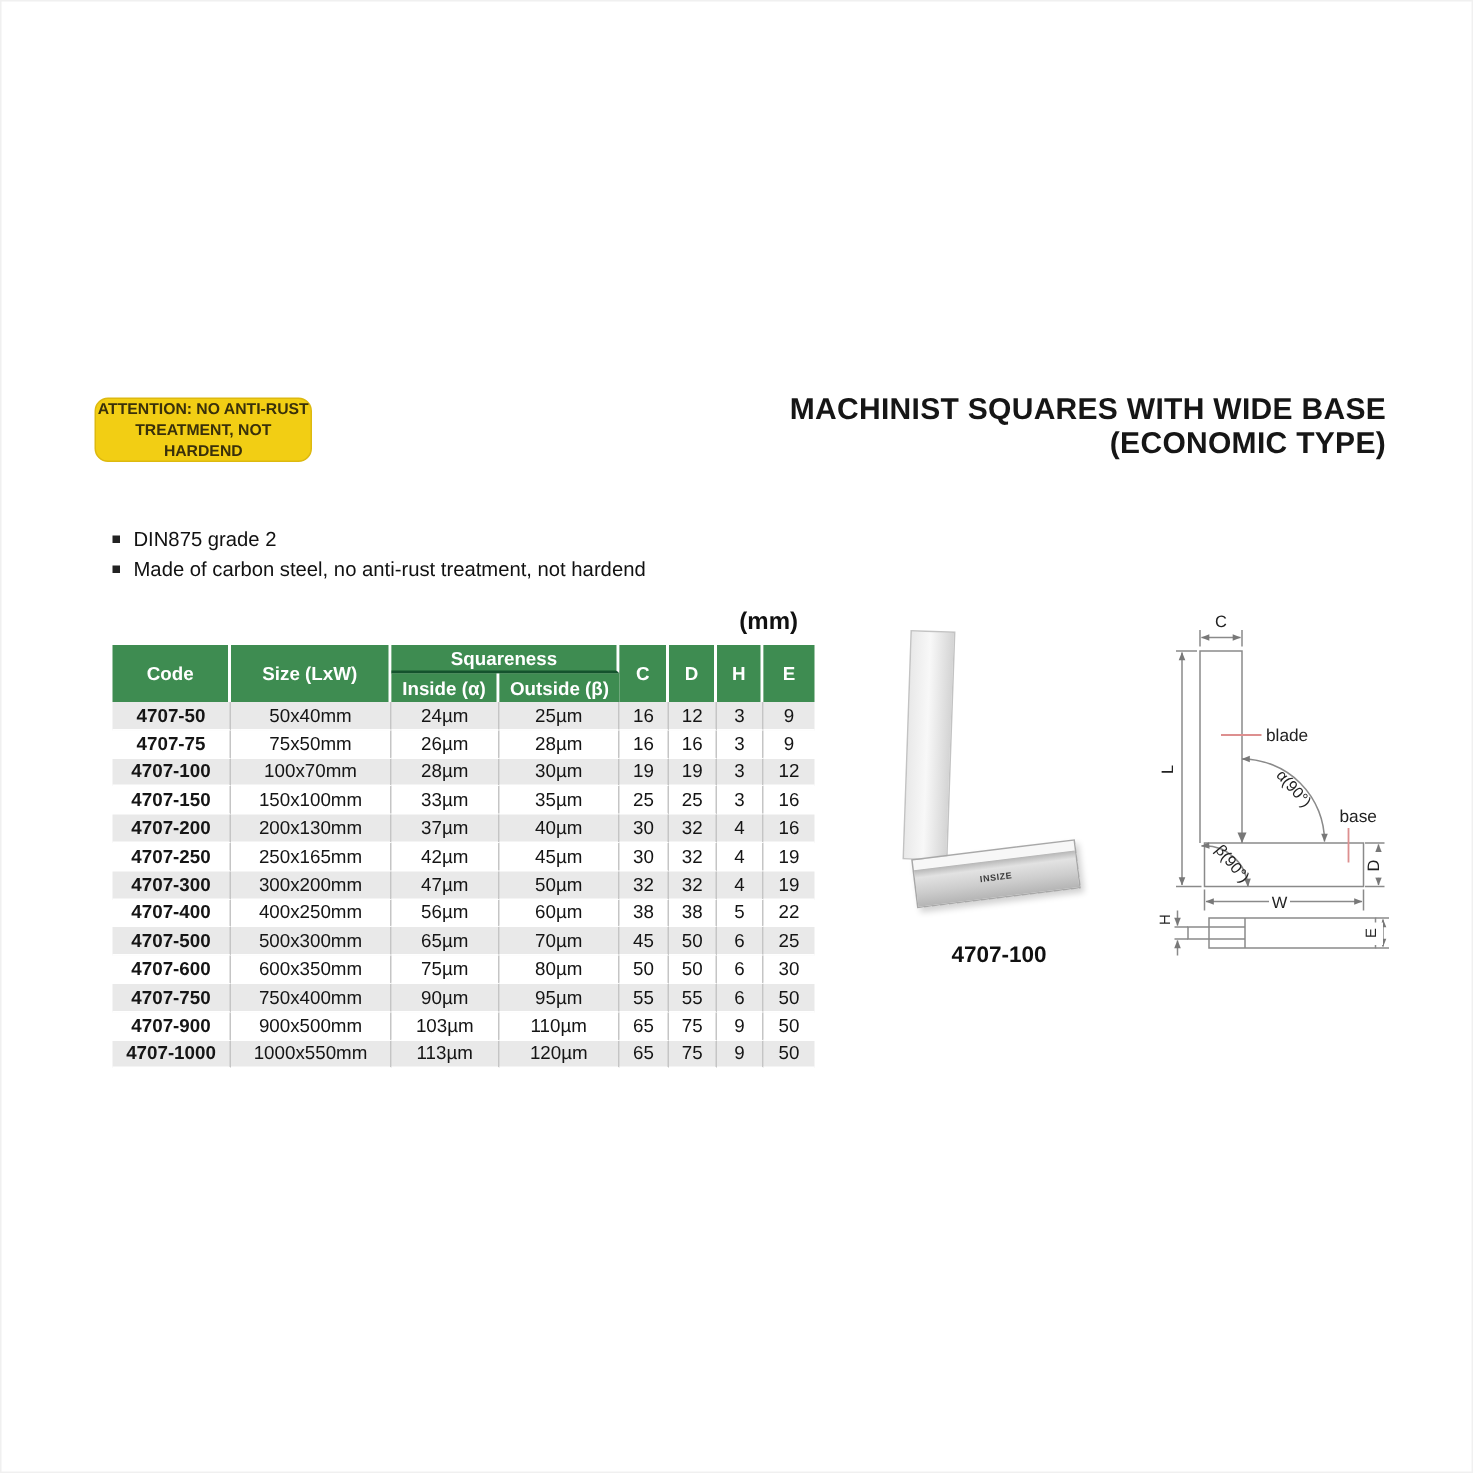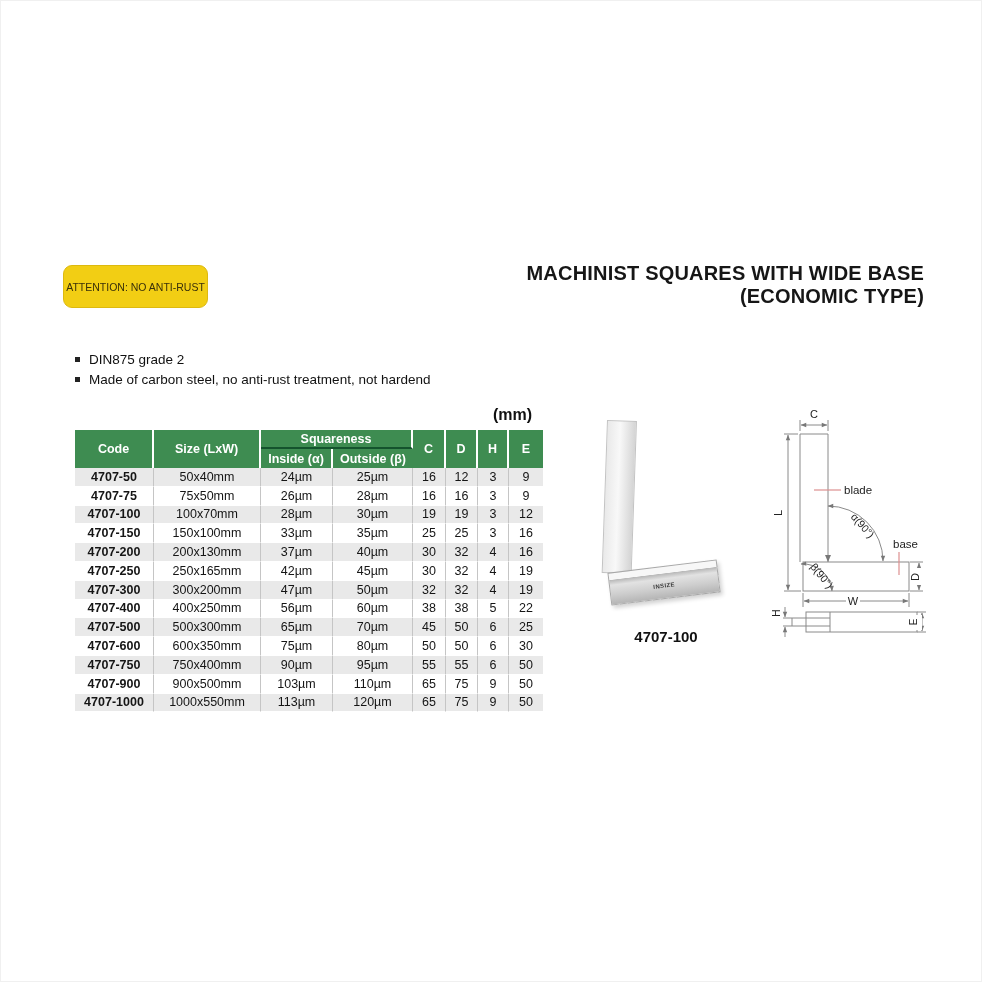--- a/index.html
+++ b/index.html
@@ -5,21 +5,21 @@
   * { margin:0; padding:0; box-sizing:border-box; }
   html,body { background:#fff; }
   body { width:982px; height:982px; position:relative; font-family:"Liberation Sans", sans-serif; color:#1a1a1a; }
   .page { position:absolute; inset:0; border:1px solid #f0f0f0; }
 
   
   .attention {
     position:absolute; left:62px; top:264px; width:145px; height:43px;
     background:#f2ce14; border:1px solid #ddb90f; border-radius:9px;
     display:flex; flex-direction:column; align-items:center; justify-content:center;
-    font-size:10.5px; font-weight:normal; color:#39300a; line-height:14px; text-align:center;
+    font-size:10.5px; font-weight:bold; color:#39300a; line-height:14px; text-align:center;
   }
 
   
   .title {
     position:absolute; top:261px; right:57px; width:520px; text-align:right;
     font-size:20px; line-height:22.5px; font-weight:bold; color:#161616; letter-spacing:0.2px;
   }
 
   
   .features { position:absolute; left:74px; top:349px; list-style:none; }
@@ -73,20 +73,21 @@
   svg.diagram { position:absolute; left:768px; top:398px; width:166px; height:250px; }
   svg.diagram text { font-family:"Liberation Sans", sans-serif; fill:#222; }
 </style>
 </head>
 <body>
 
 <div class="page">
 
   <div class="attention">
     <div>ATTENTION: NO ANTI-RUST</div>
+    <div>TREATMENT, NOT HARDEND</div>
   </div>
 
   <h1 class="title">
     <span>MACHINIST SQUARES WITH WIDE BASE</span><br>
     <span>(ECONOMIC TYPE)</span>
   </h1>
 
   <ul class="features">
     <li>
       <span class="sq"></span>

